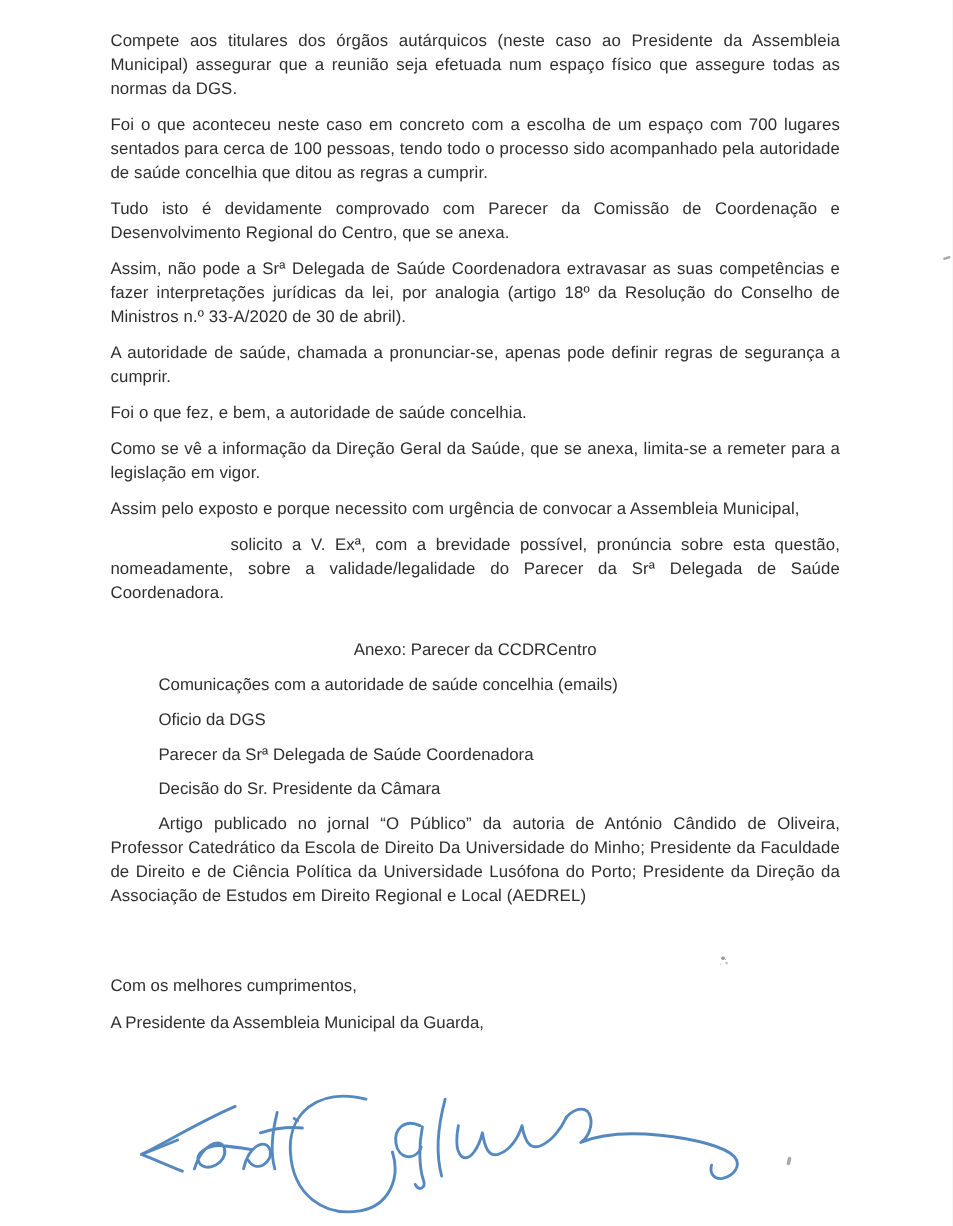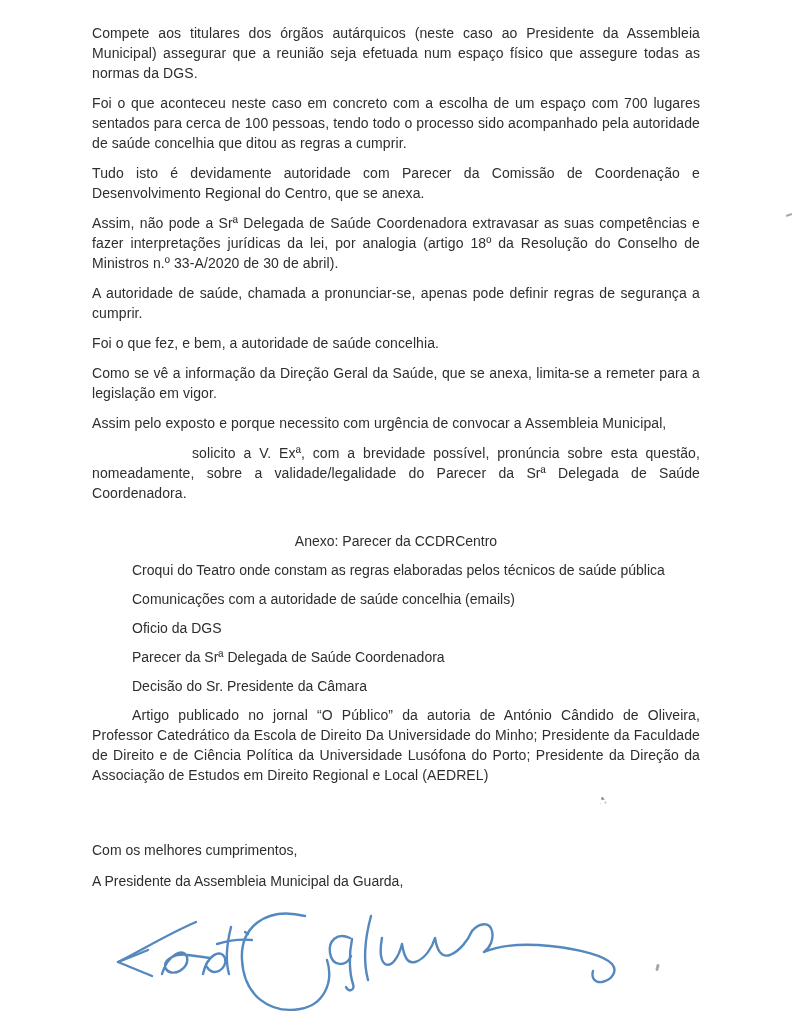--- a/index.html
+++ b/index.html
@@ -92,30 +92,29 @@
   }
 </style>
 </head>
 <body>
 
 <div class="page">
   <div class="content">
 
     <p class="para">Compete aos titulares dos órgãos autárquicos (neste caso ao Presidente da Assembleia Municipal) assegurar que a reunião seja efetuada num espaço físico que assegure todas as normas da DGS.</p>
     <p class="para">Foi o que aconteceu neste caso em concreto com a escolha de um espaço com 700 lugares sentados para cerca de 100 pessoas, tendo todo o processo sido acompanhado pela autoridade de saúde concelhia que ditou as regras a cumprir.</p>
-    <p class="para">Tudo isto é devidamente autoridade com Parecer da Comissão de Coordenação e Desenvolvimento Regional do Centro, que se anexa.</p>
+    <p class="para">Tudo isto é devidamente comprovado com Parecer da Comissão de Coordenação e Desenvolvimento Regional do Centro, que se anexa.</p>
     <p class="para">Assim, não pode a Srª Delegada de Saúde Coordenadora extravasar as suas competências e fazer interpretações jurídicas da lei, por analogia (artigo 18º da Resolução do Conselho de Ministros n.º 33-A/2020 de 30 de abril).</p>
     <p class="para">A autoridade de saúde, chamada a pronunciar-se, apenas pode definir regras de segurança a cumprir.</p>
     <p class="para">Foi o que fez, e bem, a autoridade de saúde concelhia.</p>
     <p class="para">Como se vê a informação da Direção Geral da Saúde, que se anexa, limita-se a remeter para a legislação em vigor.</p>
     <p class="para">Assim pelo exposto e porque necessito com urgência de convocar a Assembleia Municipal,</p>
     <p class="para request">solicito a V. Exª, com a brevidade possível, pronúncia sobre esta questão, nomeadamente, sobre a validade/legalidade do Parecer da Srª Delegada de Saúde Coordenadora.</p>
 
     <p class="annex-heading">Anexo: Parecer da CCDRCentro</p>
-    <p class="annex-item">Croqui do Teatro onde constam as regras elaboradas pelos técnicos de saúde pública</p>
     <p class="annex-item">Comunicações com a autoridade de saúde concelhia (emails)</p>
     <p class="annex-item">Oficio da DGS</p>
     <p class="annex-item">Parecer da Srª Delegada de Saúde Coordenadora</p>
     <p class="annex-item">Decisão do Sr. Presidente da Câmara</p>
     <p class="para annex-article">Artigo publicado no jornal “O Público” da autoria de António Cândido de Oliveira, Professor Catedrático da Escola de Direito Da Universidade do Minho; Presidente da Faculdade de Direito e de Ciência Política da Universidade Lusófona do Porto; Presidente da Direção da Associação de Estudos em Direito Regional e Local (AEDREL)</p>
 
     <p class="closing-salutation">Com os melhores cumprimentos,</p>
     <p class="signatory-title">A Presidente da Assembleia Municipal da Guarda,</p>
 
   </div>

